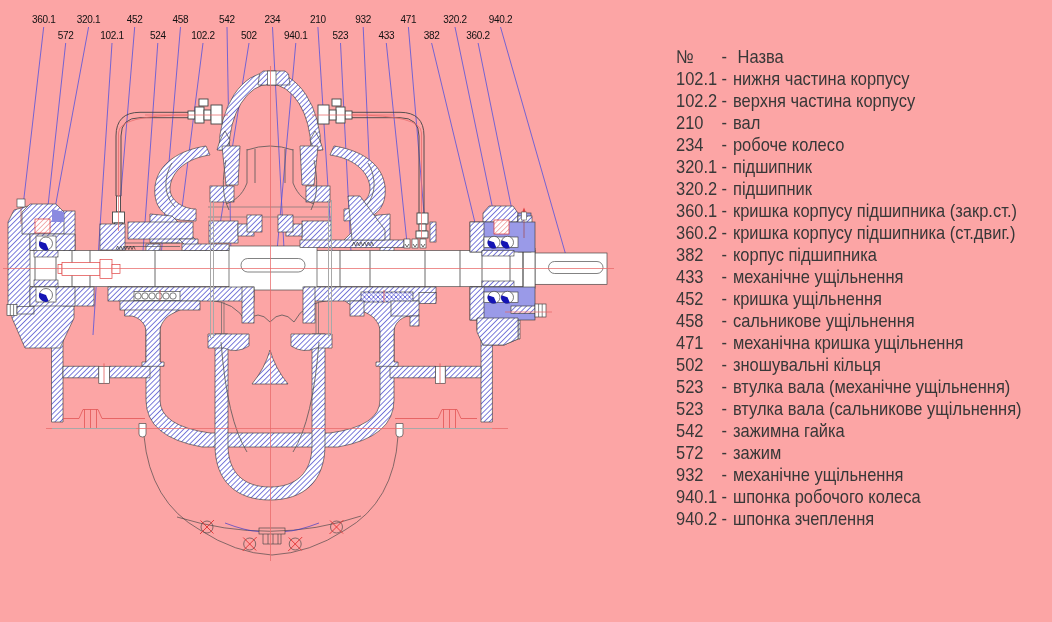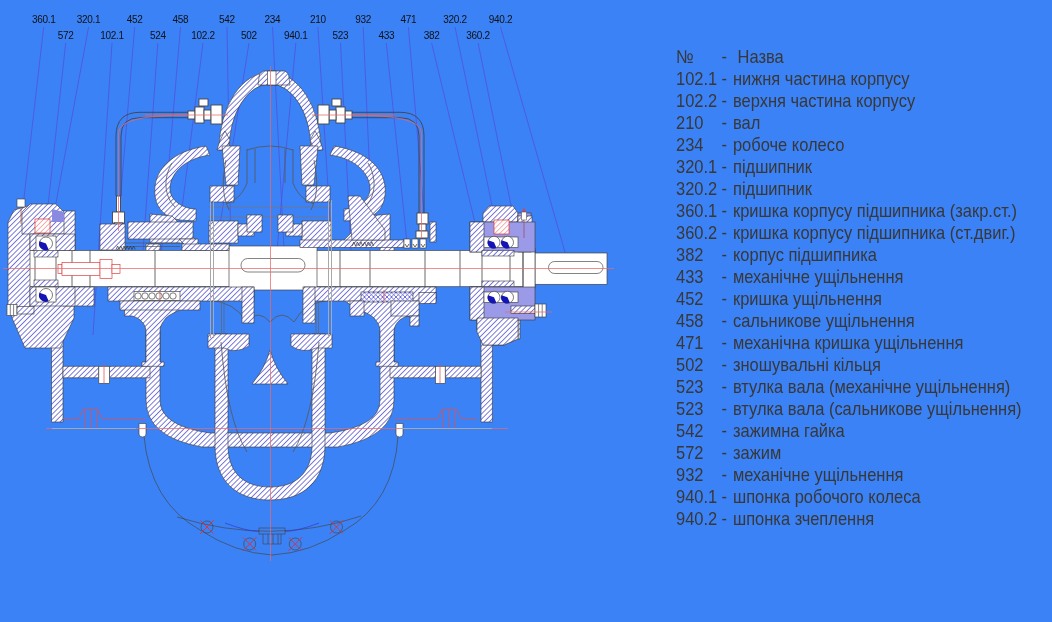--- a/index.html
+++ b/index.html
@@ -1,16 +1,16 @@
 <!DOCTYPE html>
 <html><head>
 <meta charset="utf-8">
 <style>
 html,body{margin:0;padding:0;background:#fff;}
-#page{position:relative;width:1052px;height:622px;background:#3b82f6;overflow:hidden;
+#page{position:relative;width:1052px;height:622px;background:#fca5a5;overflow:hidden;
   font-family:"Liberation Sans", sans-serif;}
 #page svg{position:absolute;left:0;top:0;}
 .ln{position:absolute;left:676px;white-space:nowrap;color:#383838;font-size:18.5px;line-height:20px;transform:scaleX(0.89);transform-origin:0 0;}
 .num{display:inline-block;width:51px;}
 .dash{display:inline-block;width:13px;}
 </style>
 </head>
 <body>
 <div id="page">
 <svg width="660" height="622" viewBox="0 0 660 622">

